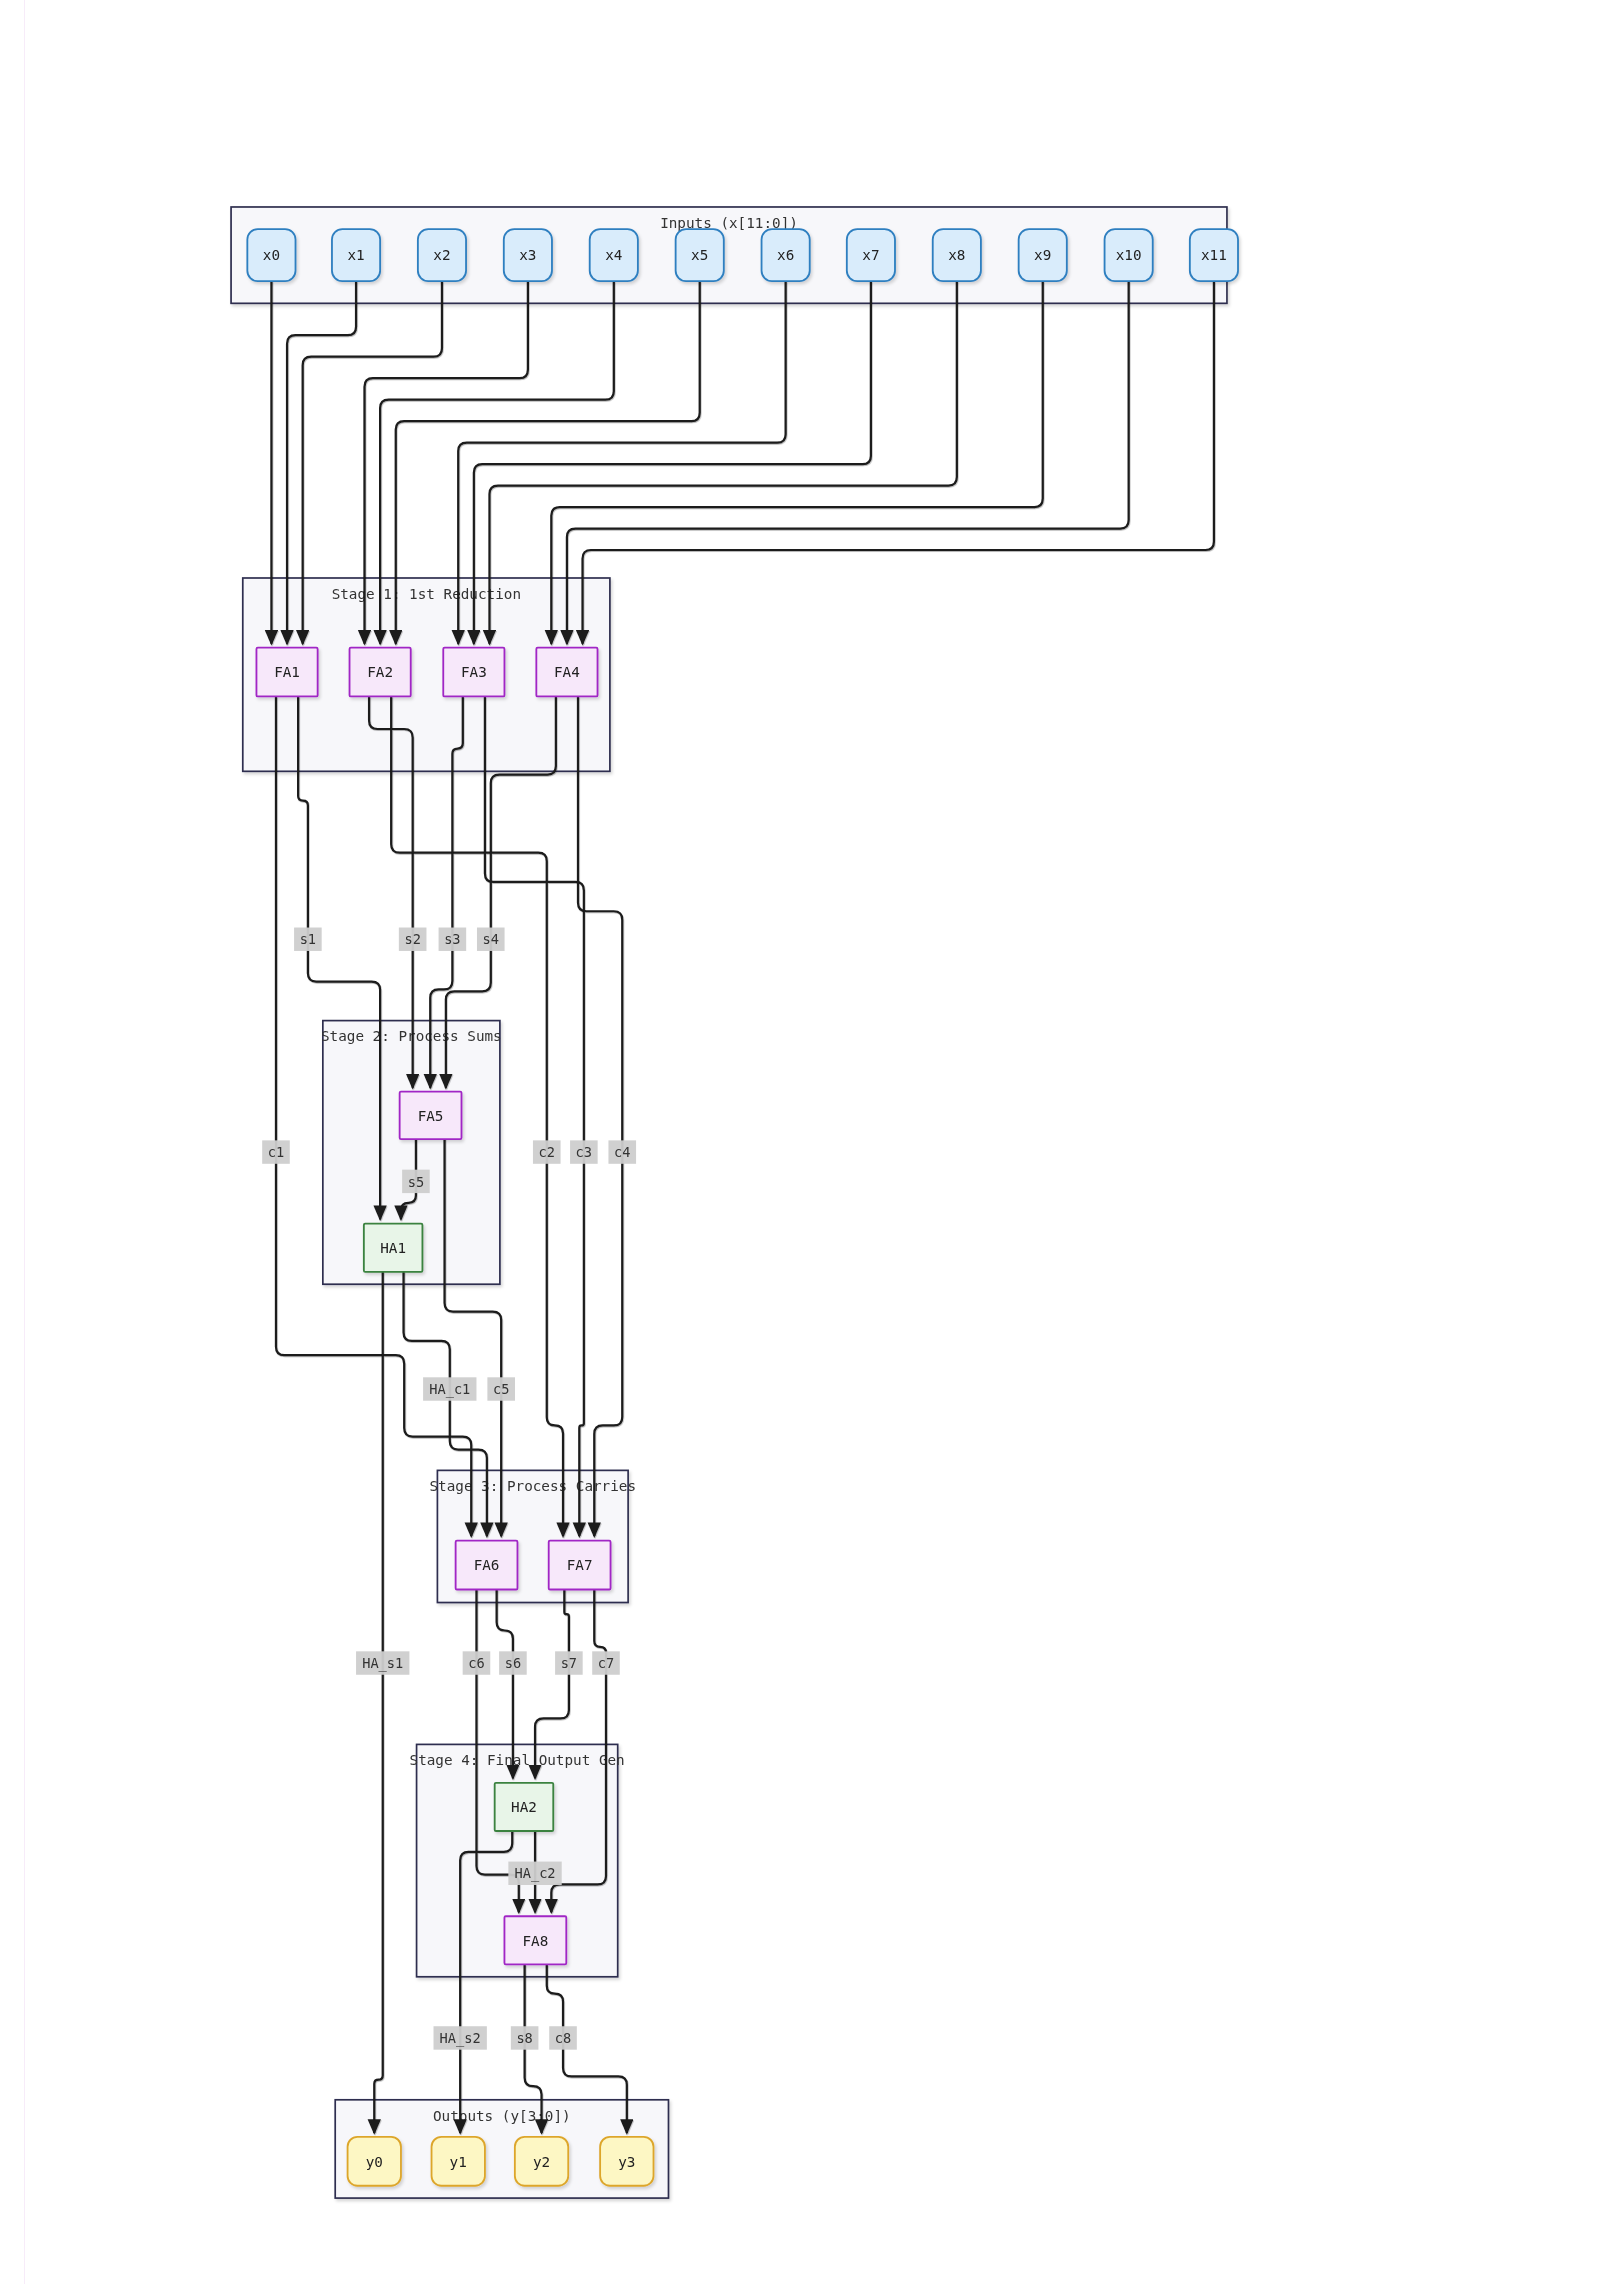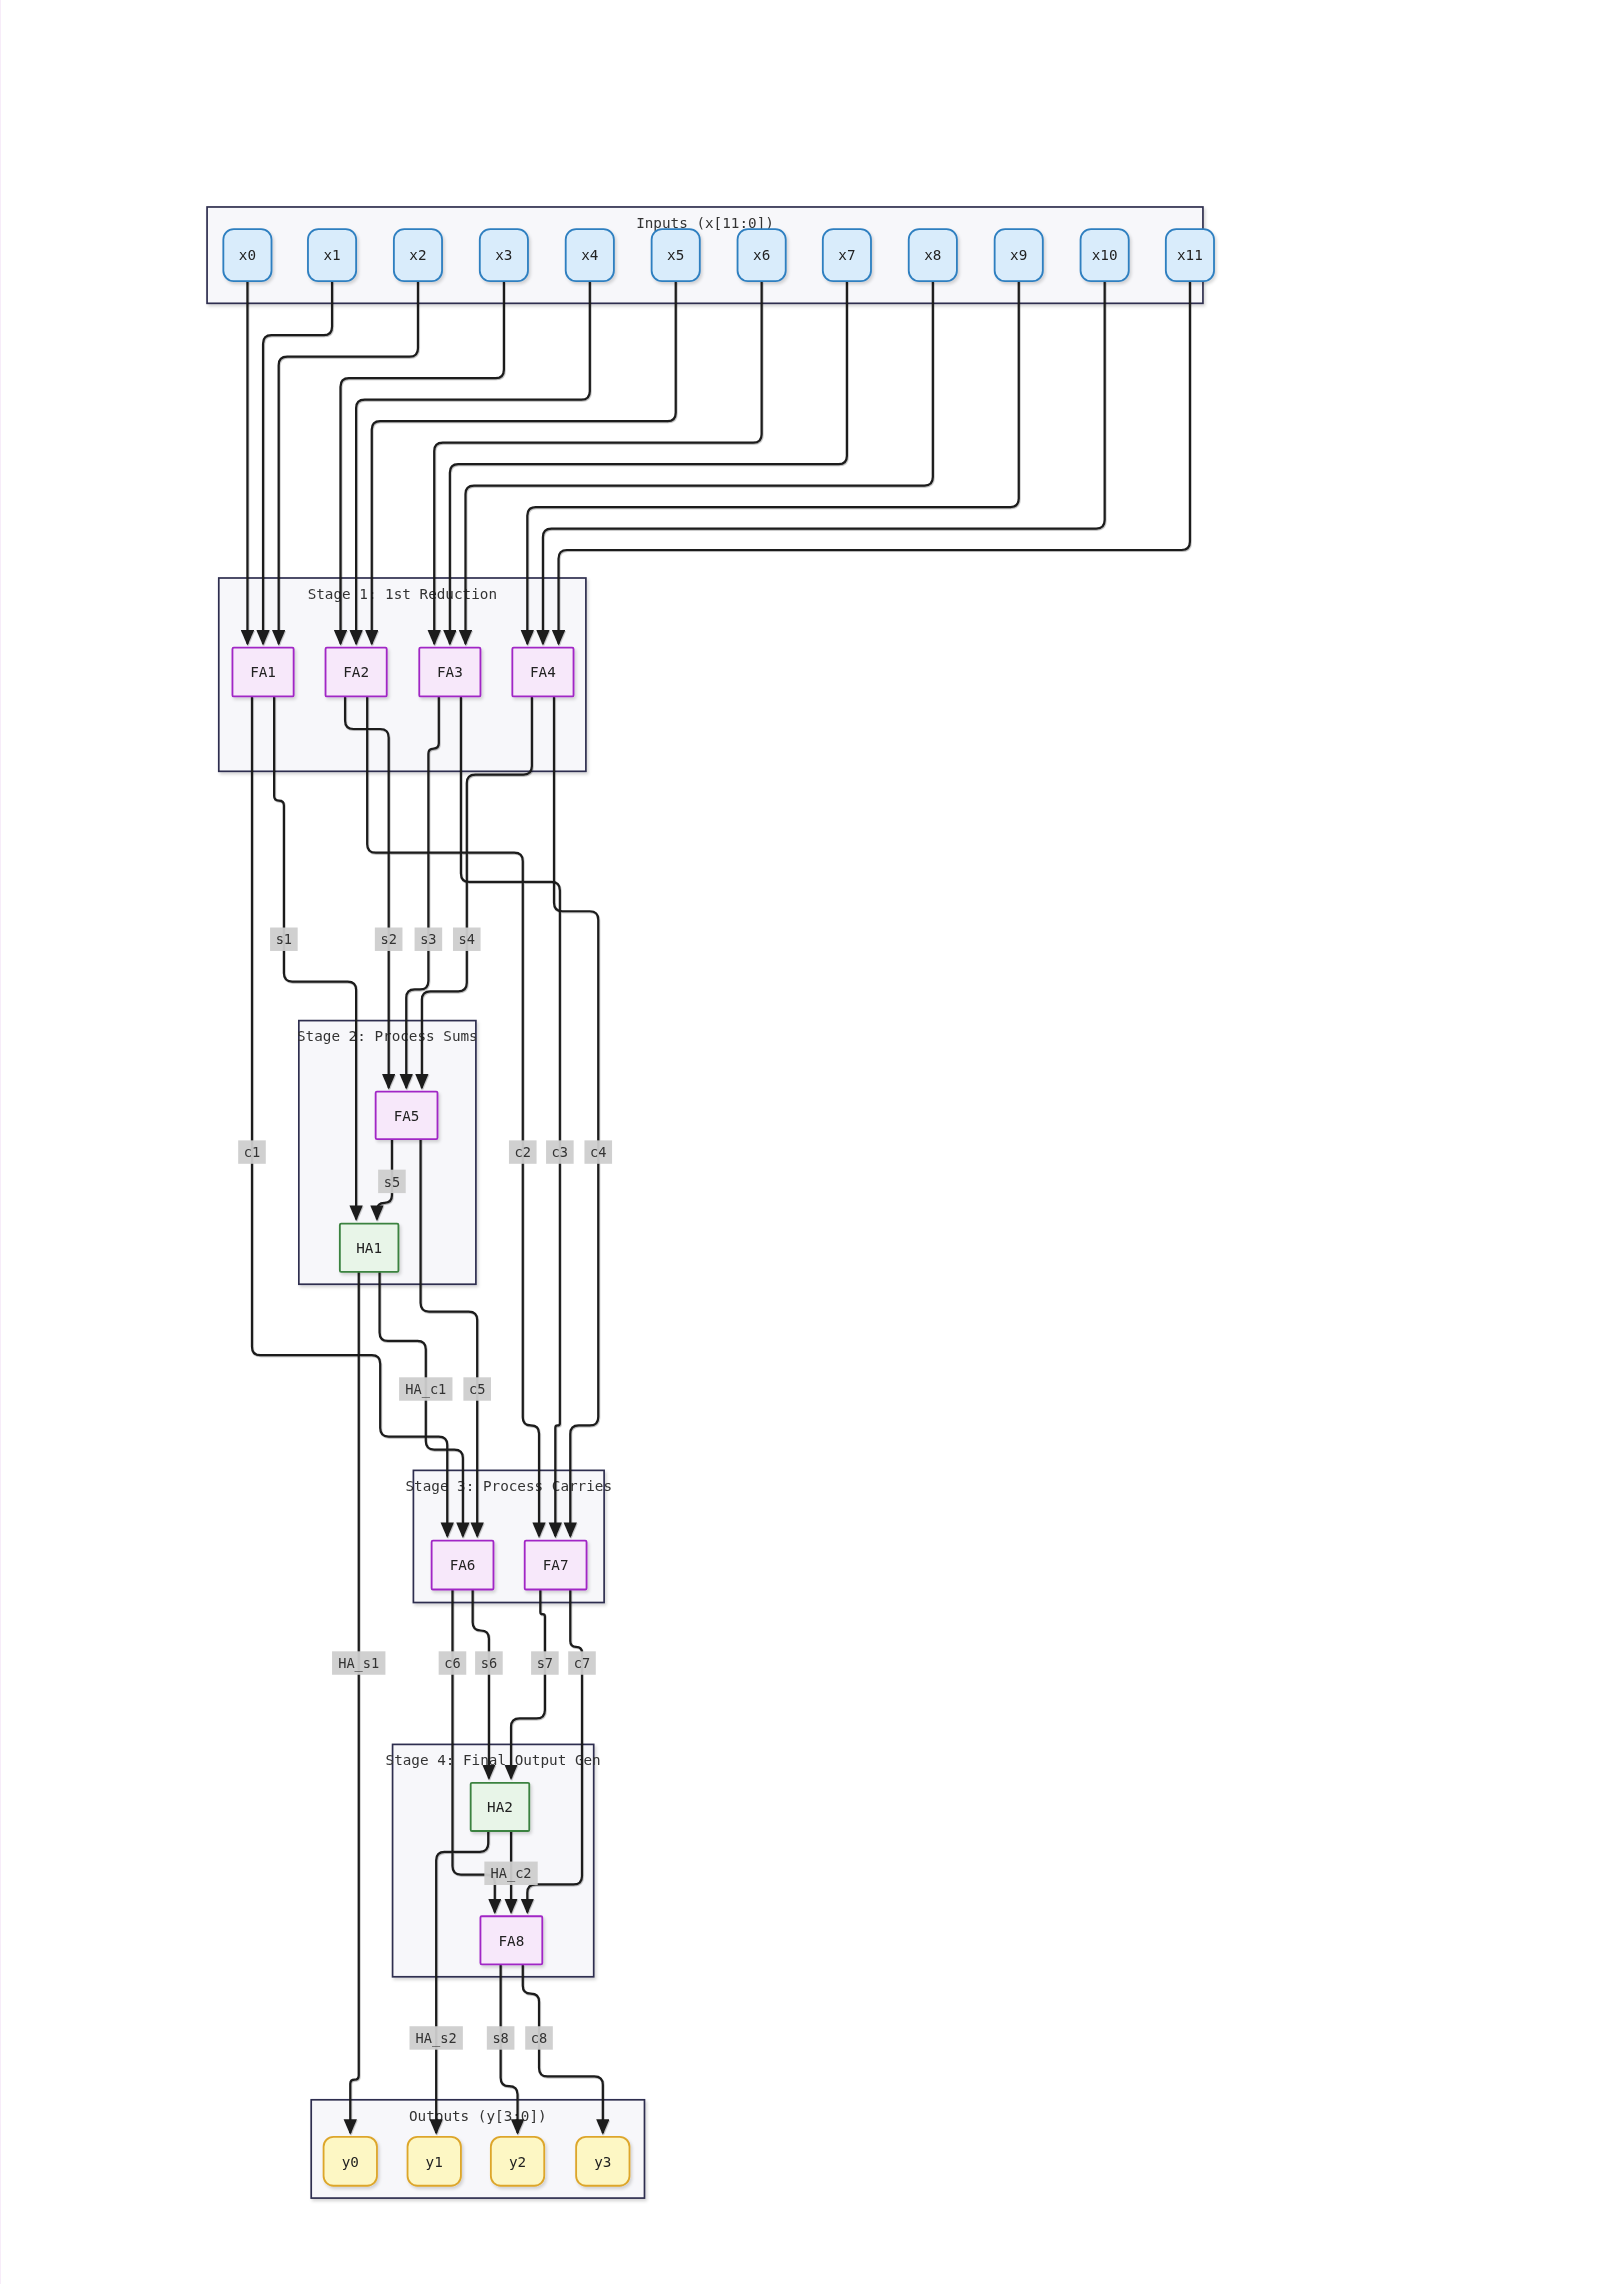--- a/index.html
+++ b/index.html
@@ -1,17 +1,17 @@
 <!DOCTYPE html>
 <html style="font-size:10.4px"><head>
 <meta charset="utf-8">
 <style>
   html,body{margin:0;padding:0;background:#ffffff;}
   #stage{position:relative;width:1432px;height:2284px;background:#a21caf;
-         font-family:"DejaVu Sans Mono","Liberation Mono",monospace;}
+         font-family:"DejaVu Sans Mono","Liberation Mono",monospace;margin-left:24px;}
   svg{position:absolute;left:0;top:0;}
   svg text{font-family:"DejaVu Sans Mono","Liberation Mono",monospace;}
   .container-rect{stroke-width:2.6;}
   .node-rect{stroke-width:2.8;}
   .edge-path{fill:none;stroke-width:3.4;}
   .edge-label-rect{stroke:none;}
 </style>
 </head>
 <body>
 

